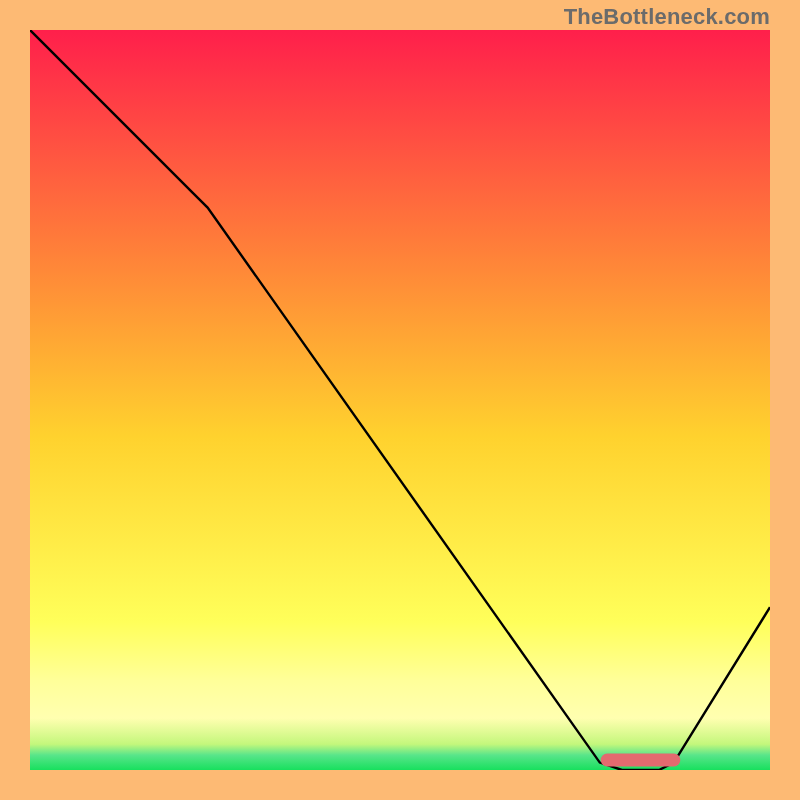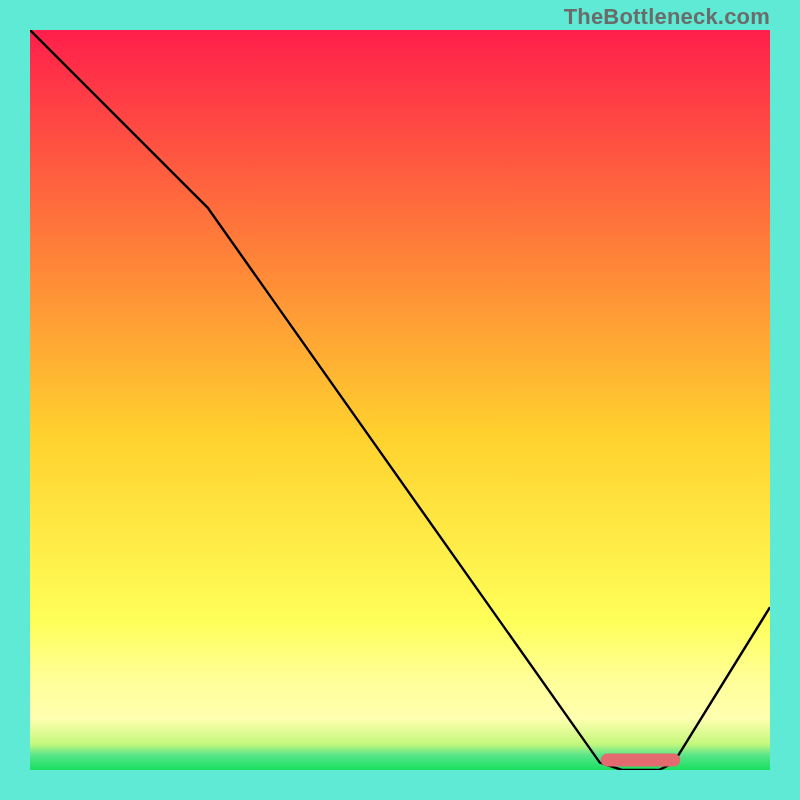--- a/index.html
+++ b/index.html
@@ -8,21 +8,21 @@
     width: 800px;
     height: 800px;
     overflow: hidden;
     background: #000;
     font-family: Arial, Helvetica, sans-serif;
   }
   .frame {
     position: relative;
     width: 800px;
     height: 800px;
-    background: #5eead4;
+    background: #fdba74;
   }
   .plot {
     position: absolute;
     left: 30px;
     top: 30px;
     width: 740px;
     height: 740px;
     overflow: hidden;
   }
   .attribution {

